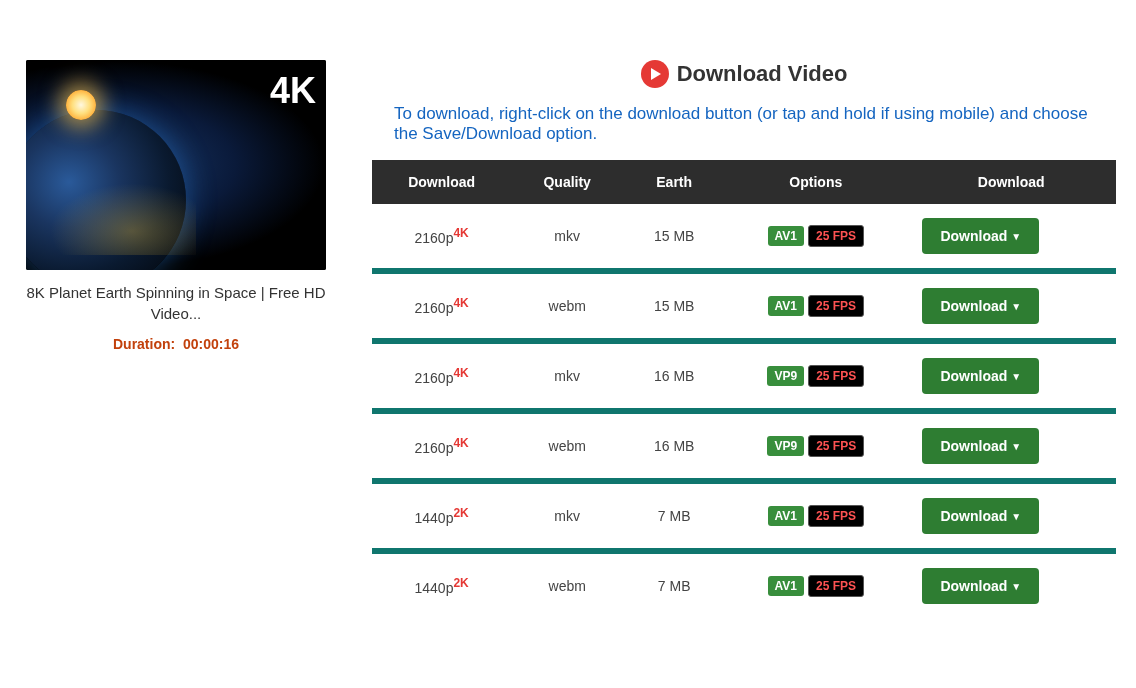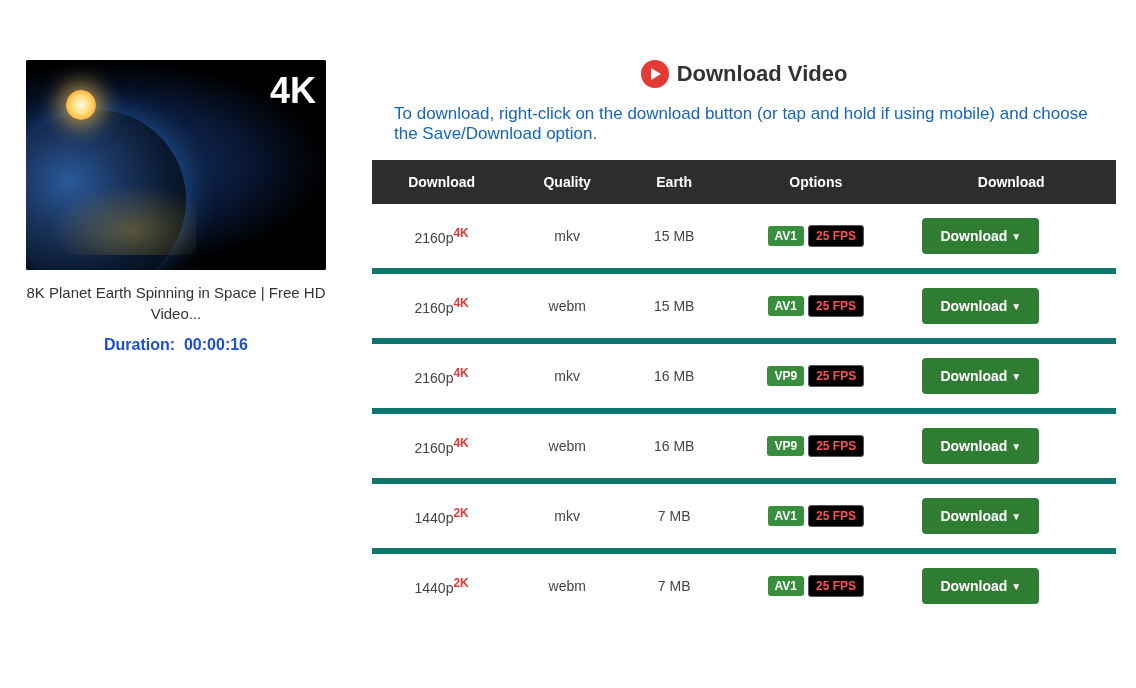--- a/index.html
+++ b/index.html
@@ -91,22 +91,22 @@
     }
 
     .video-title {
       font-size: 15px;
       text-align: center;
       color: #333;
       line-height: 1.4;
     }
 
     .video-duration {
-      font-size: 16px;
-      color: #1d4ed8;
+      font-size: 14px;
+      color: #c2410c;
     }
 
     .video-duration span {
       font-weight: bold;
     }
 
     
     .right-panel {
       flex: 1;
       display: flex;

